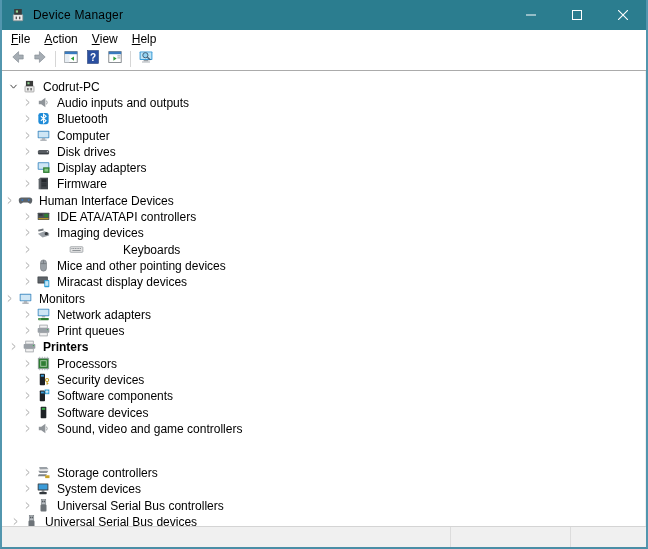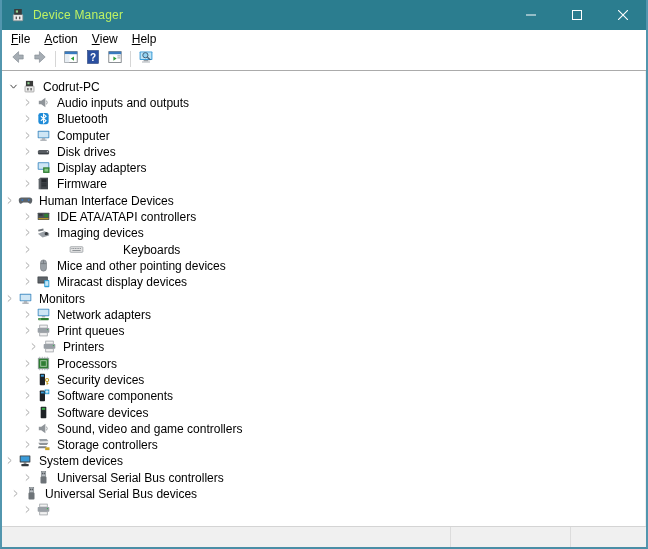--- a/index.html
+++ b/index.html
@@ -3,21 +3,21 @@
 <meta charset="utf-8">
 <style>
   * { margin:0; padding:0; box-sizing:border-box; }
   html,body { width:648px; height:549px; overflow:hidden; background:#fff;
               font-family:"Liberation Sans", sans-serif; }
   .window { width:648px; height:549px; display:flex; flex-direction:column;
             background:#fff; border-left:2px solid #5296ae; border-right:2px solid #5296ae;
             border-bottom:2px solid #4a8ea6; }
 
   
-  .titlebar { flex:0 0 30px; background:#2b7d8f; display:flex; align-items:center; color:#bef264; }
+  .titlebar { flex:0 0 30px; background:#2b7d8f; display:flex; align-items:center; color:#000000; }
   .titlebar-icon { width:16px; height:16px; margin:0 7px 0 8px; display:flex; align-items:center; }
   .titlebar-icon svg { width:16px; height:16px; }
   .titlebar-title { font-size:12px; letter-spacing:0.2px; }
   .caption-buttons { margin-left:auto; display:flex; height:100%; }
   .cap-btn { width:46px; height:100%; display:flex; align-items:center; justify-content:center; cursor:default; }
   .cap-btn svg { width:10px; height:10px; }
 
   
   .menubar { flex:0 0 18px; background:#fff; display:flex; align-items:center; font-size:12px; padding-left:2px; }
   .menu-item { padding:0 7px; height:100%; display:flex; align-items:center; color:#000; }
@@ -389,21 +389,21 @@
         <span class="ticon">
           <svg viewBox="0 0 16 16">
             <rect x="4" y="2.2" width="8" height="3.2" fill="#f2f2f2" stroke="#8a8f94" stroke-width="0.7"></rect>
             <rect x="1.8" y="5.4" width="12.4" height="5" rx="0.8" fill="#9aa0a6"></rect>
             <circle cx="12.2" cy="7" r="0.7" fill="#34b24a"></circle>
             <rect x="4" y="10.4" width="8" height="3.4" fill="#f2f2f2" stroke="#8a8f94" stroke-width="0.7"></rect>
           </svg>
         </span>
         <span class="tree-label">Print queues</span>
       </div>
-      <div class="tree-row" style="padding-left: 24px;">
+      <div class="tree-row" style="padding-left: 4px; font-weight: bold;">
         <span class="chev">
           <svg viewBox="0 0 16 16">
             <path d="M5.6 3.6l4.8 4.4-4.8 4.4" fill="none" stroke="#a6a6a6" stroke-width="1.4"></path>
           </svg>
         </span>
         <span class="ticon">
           <svg viewBox="0 0 16 16">
             <rect x="4" y="2.2" width="8" height="3.2" fill="#f2f2f2" stroke="#8a8f94" stroke-width="0.7"></rect>
             <rect x="1.8" y="5.4" width="12.4" height="5" rx="0.8" fill="#9aa0a6"></rect>
             <circle cx="12.2" cy="7" r="0.7" fill="#34b24a"></circle>
@@ -489,37 +489,37 @@
           </svg>
         </span>
         <span class="ticon">
           <svg viewBox="0 0 16 16">
             <path d="M3 6.2v3.6h2.6L10 13V3L5.6 6.2z" fill="#8f9499"></path>
             <path d="M11.2 6a3.4 3.4 0 0 1 0 4" fill="none" stroke="#8f9499" stroke-width="1"></path>
           </svg>
         </span>
         <span class="tree-label">Sound, video and game controllers</span>
       </div>
-      <div class="tree-row" style="padding-left: 18px;">
+      <div class="tree-row" style="padding-left: 18px; margin-top: 28px;">
         <span class="chev">
           <svg viewBox="0 0 16 16">
             <path d="M5.6 3.6l4.8 4.4-4.8 4.4" fill="none" stroke="#a6a6a6" stroke-width="1.4"></path>
           </svg>
         </span>
         <span class="ticon">
           <svg viewBox="0 0 16 16">
             <path d="M3.4 2.2h8l2 2.2-9.4.4z" fill="#9aa0a6"></path>
             <path d="M2.4 6h10.8l-1.6 2.4H4z" fill="#8f9499"></path>
             <path d="M3 9.8h8.6l-1.4 2.2H2z" fill="#7d8287"></path>
             <rect x="9.8" y="11" width="4.6" height="3" fill="#c9a227"></rect>
           </svg>
         </span>
         <span class="tree-label">Storage controllers</span>
       </div>
-      <div class="tree-row" style="">
+      <div class="tree-row" style="padding-left: 18px;">
         <span class="chev">
           <svg viewBox="0 0 16 16">
             <path d="M5.6 3.6l4.8 4.4-4.8 4.4" fill="none" stroke="#a6a6a6" stroke-width="1.4"></path>
           </svg>
         </span>
         <span class="ticon">
           <svg viewBox="0 0 16 16">
             <rect x="1.8" y="2.6" width="11.4" height="7.4" rx="0.6" fill="#41464b"></rect>
             <rect x="2.8" y="3.6" width="9.4" height="5.4" fill="#3a9bd8"></rect>
             <rect x="6" y="10" width="3" height="1.4" fill="#5d6368"></rect>

